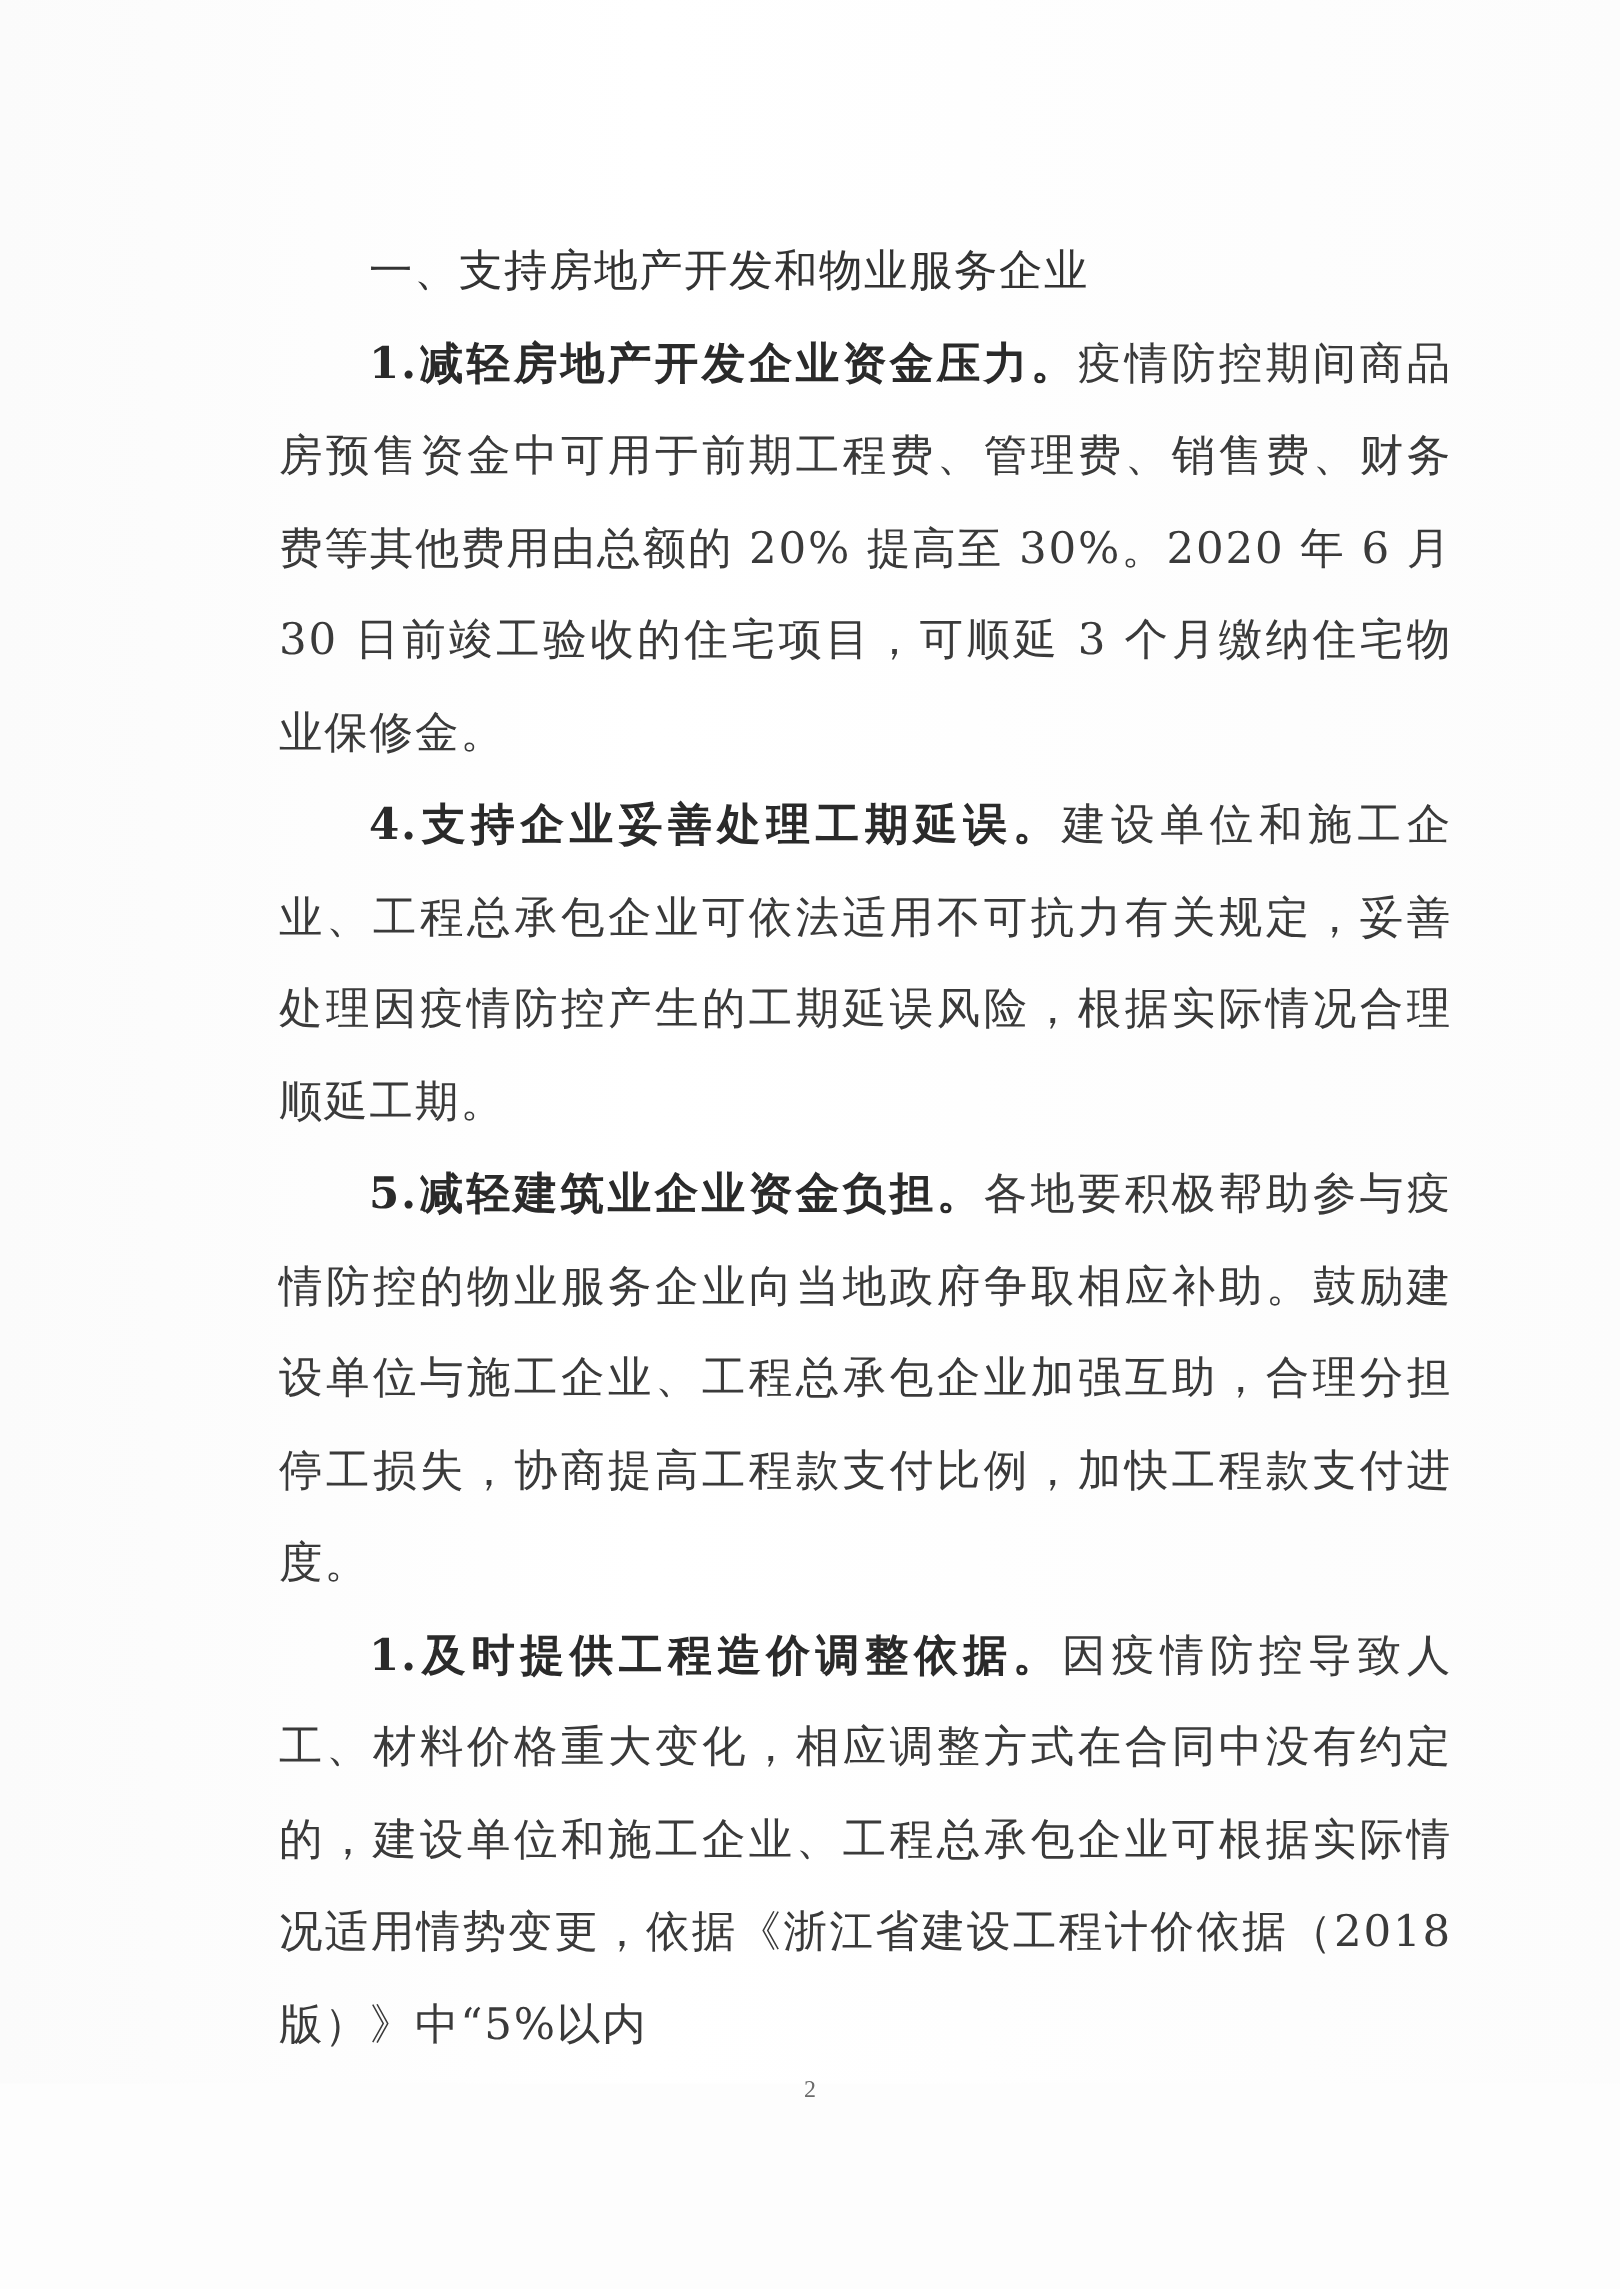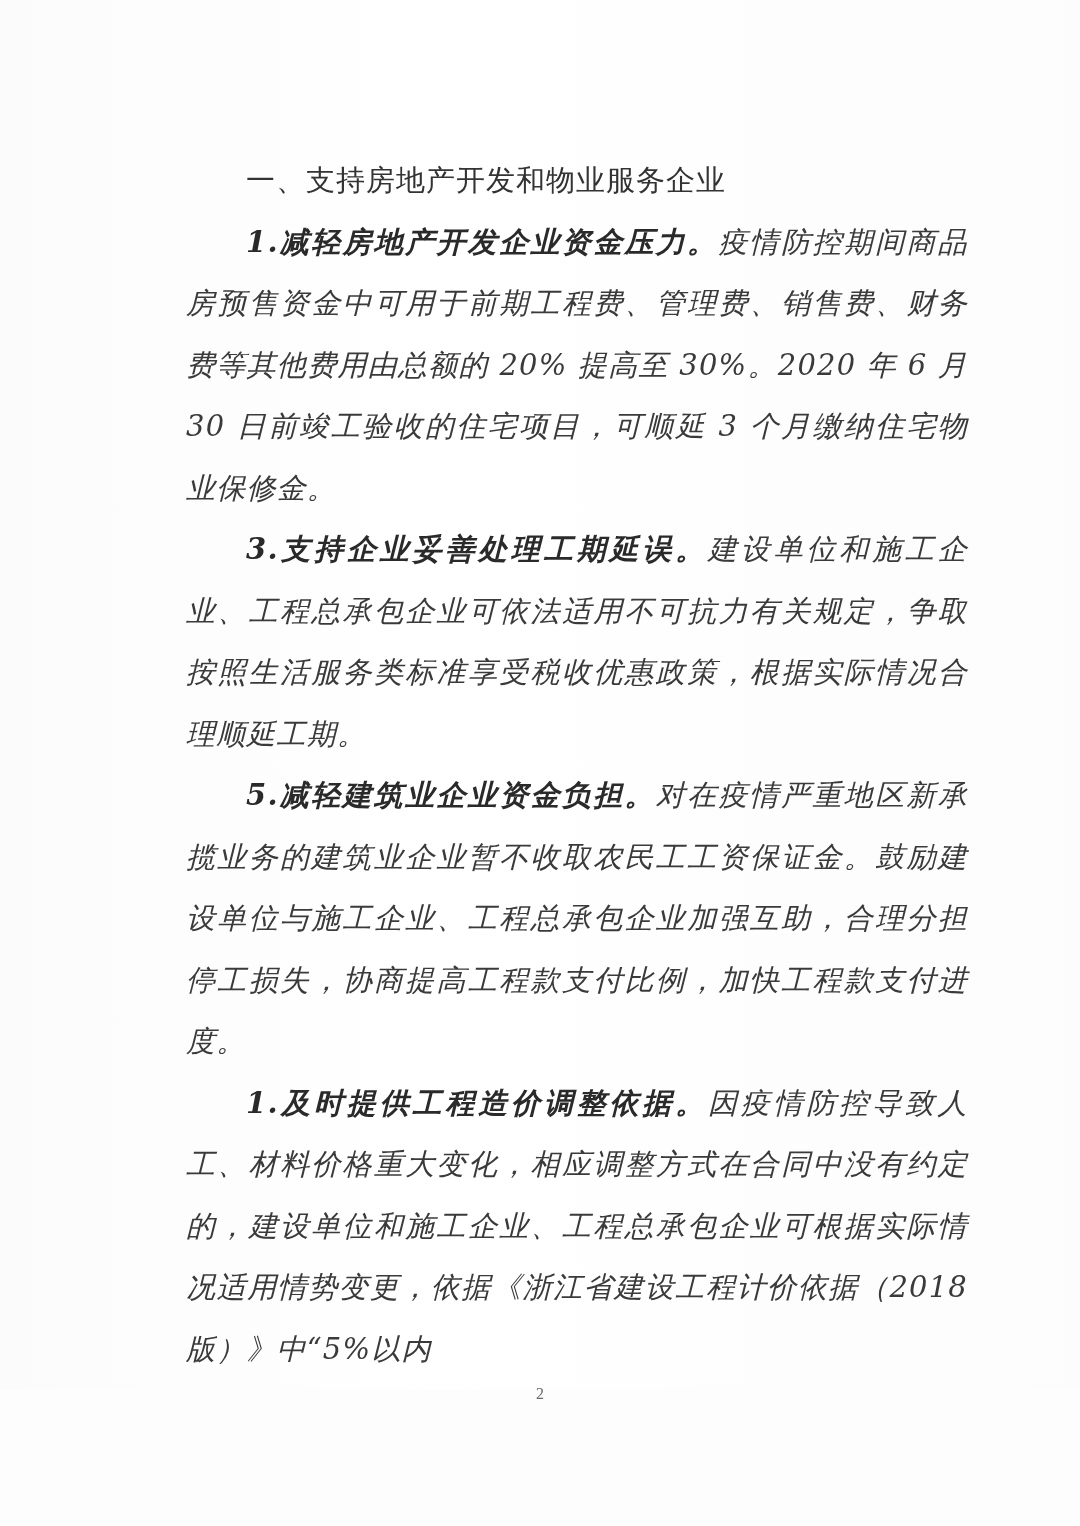--- a/index.html
+++ b/index.html
@@ -40,21 +40,20 @@
       font-weight: normal;
       font-size: 29px;
       color: #333333;
       letter-spacing: 1px;
     }
     .para {
       margin: 0;
       text-indent: 60px;
       text-align: justify;
       text-align-last: left;
-      font-style: italic;
     }
     .para .lead {
       font-weight: bold;
       font-family: "DejaVu Serif", "Liberation Serif", serif;
       color: #2a2a2a;
     }
     .page-number {
       position: absolute;
       left: 0;
       width: 1080px;
@@ -73,25 +72,25 @@
 
     <p class="heading">一、支持房地产开发和物业服务企业</p>
 
     <p class="para">
       <span class="lead">1.减轻房地产开发企业资金压力。</span><span>疫情防控期间商品房预售资金中可用于前期工程费、管理费、销售费、财务费等其他费用由总额的 20% 提高至 30%。2020 年 6 月 30 日前竣工验收的住宅项目，可顺延 3 个月缴纳住宅物业保修金。</span>
     </p>
 
 
 
     <p class="para">
-      <span class="lead">3.支持企业妥善处理工期延误。</span><span>建设单位和施工企业、工程总承包企业可依法适用不可抗力有关规定，争取按照生活服务类标准享受税收优惠政策，根据实际情况合理顺延工期。</span>
+      <span class="lead">4.支持企业妥善处理工期延误。</span><span>建设单位和施工企业、工程总承包企业可依法适用不可抗力有关规定，妥善处理因疫情防控产生的工期延误风险，根据实际情况合理顺延工期。</span>
     </p>
 
     <p class="para">
-      <span class="lead">5.减轻建筑业企业资金负担。</span><span>对在疫情严重地区新承揽业务的建筑业企业暂不收取农民工工资保证金。鼓励建设单位与施工企业、工程总承包企业加强互助，合理分担停工损失，协商提高工程款支付比例，加快工程款支付进度。</span>
+      <span class="lead">5.减轻建筑业企业资金负担。</span><span>各地要积极帮助参与疫情防控的物业服务企业向当地政府争取相应补助。鼓励建设单位与施工企业、工程总承包企业加强互助，合理分担停工损失，协商提高工程款支付比例，加快工程款支付进度。</span>
     </p>
 
     <p class="para">
       <span class="lead">1.及时提供工程造价调整依据。</span><span>因疫情防控导致人工、材料价格重大变化，相应调整方式在合同中没有约定的，建设单位和施工企业、工程总承包企业可根据实际情况适用情势变更，依据《浙江省建设工程计价依据（2018 版）》中“5%以内</span>
     </p>
 
   </div>
 
   <div class="page-number">2</div>
 </div>

